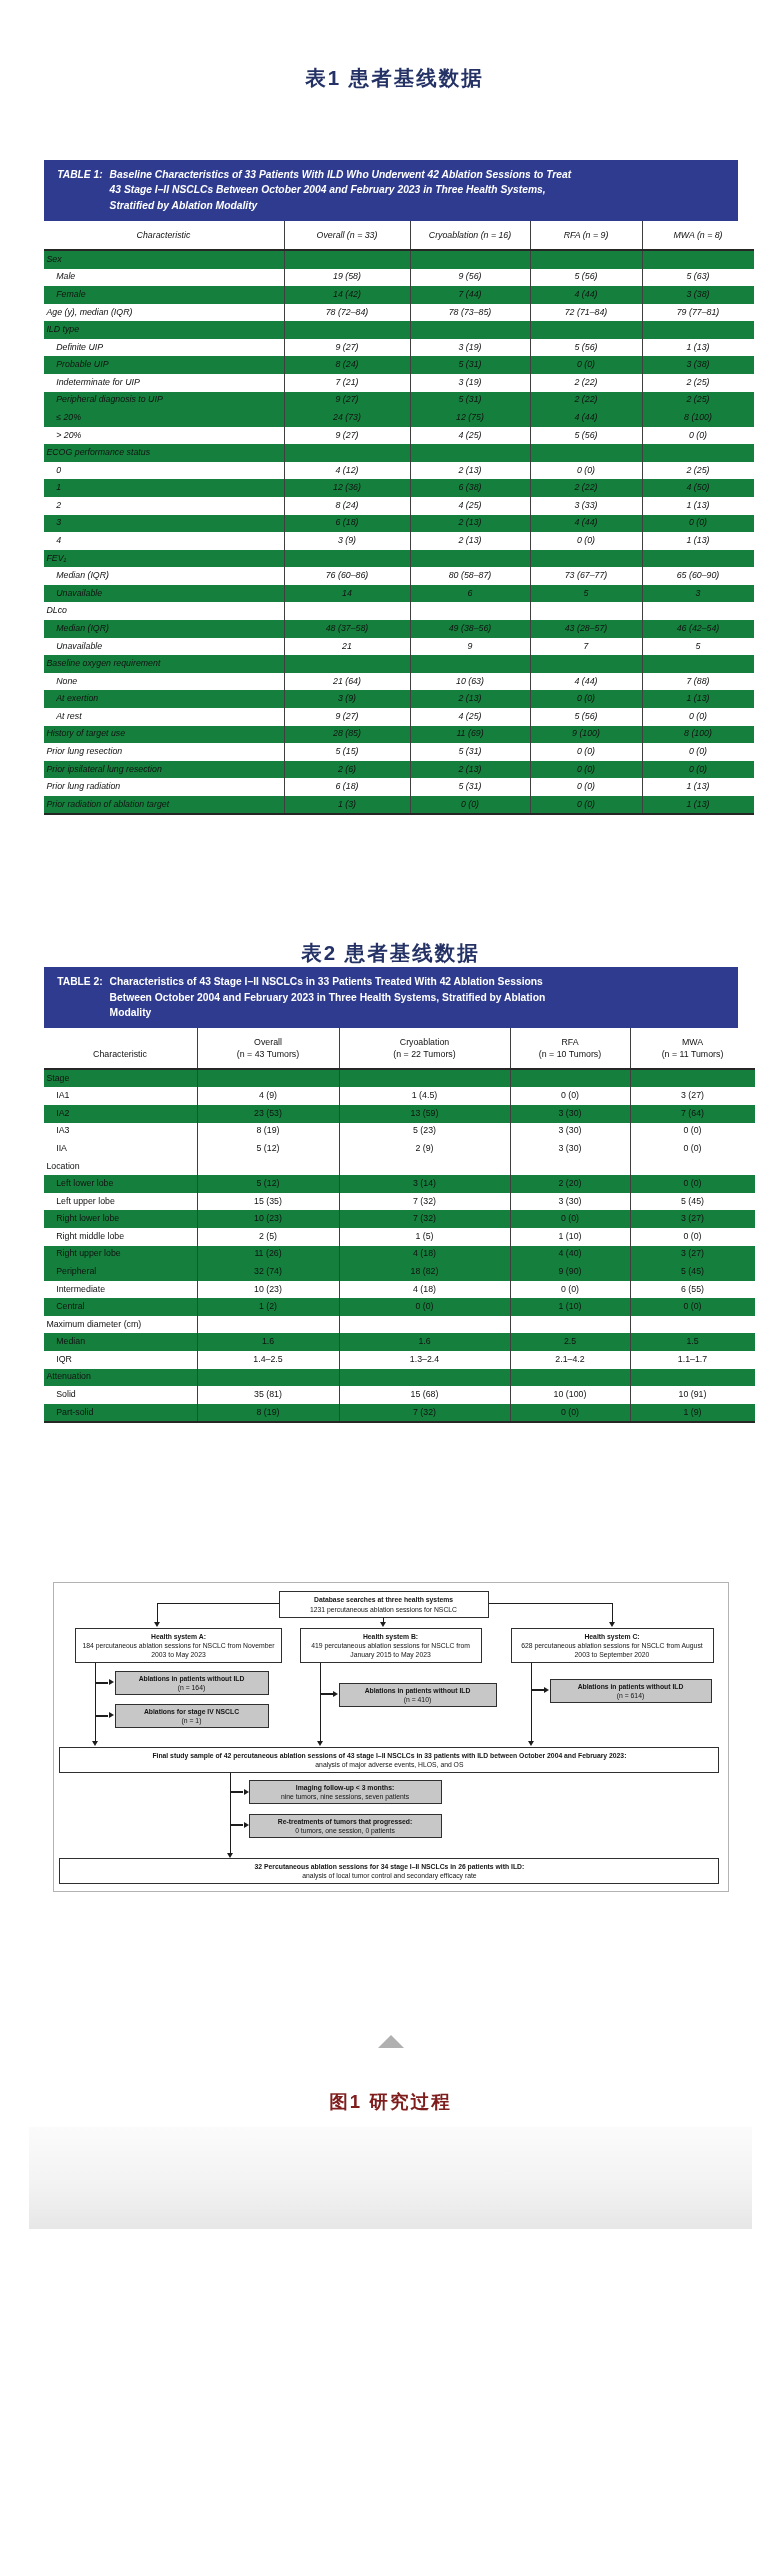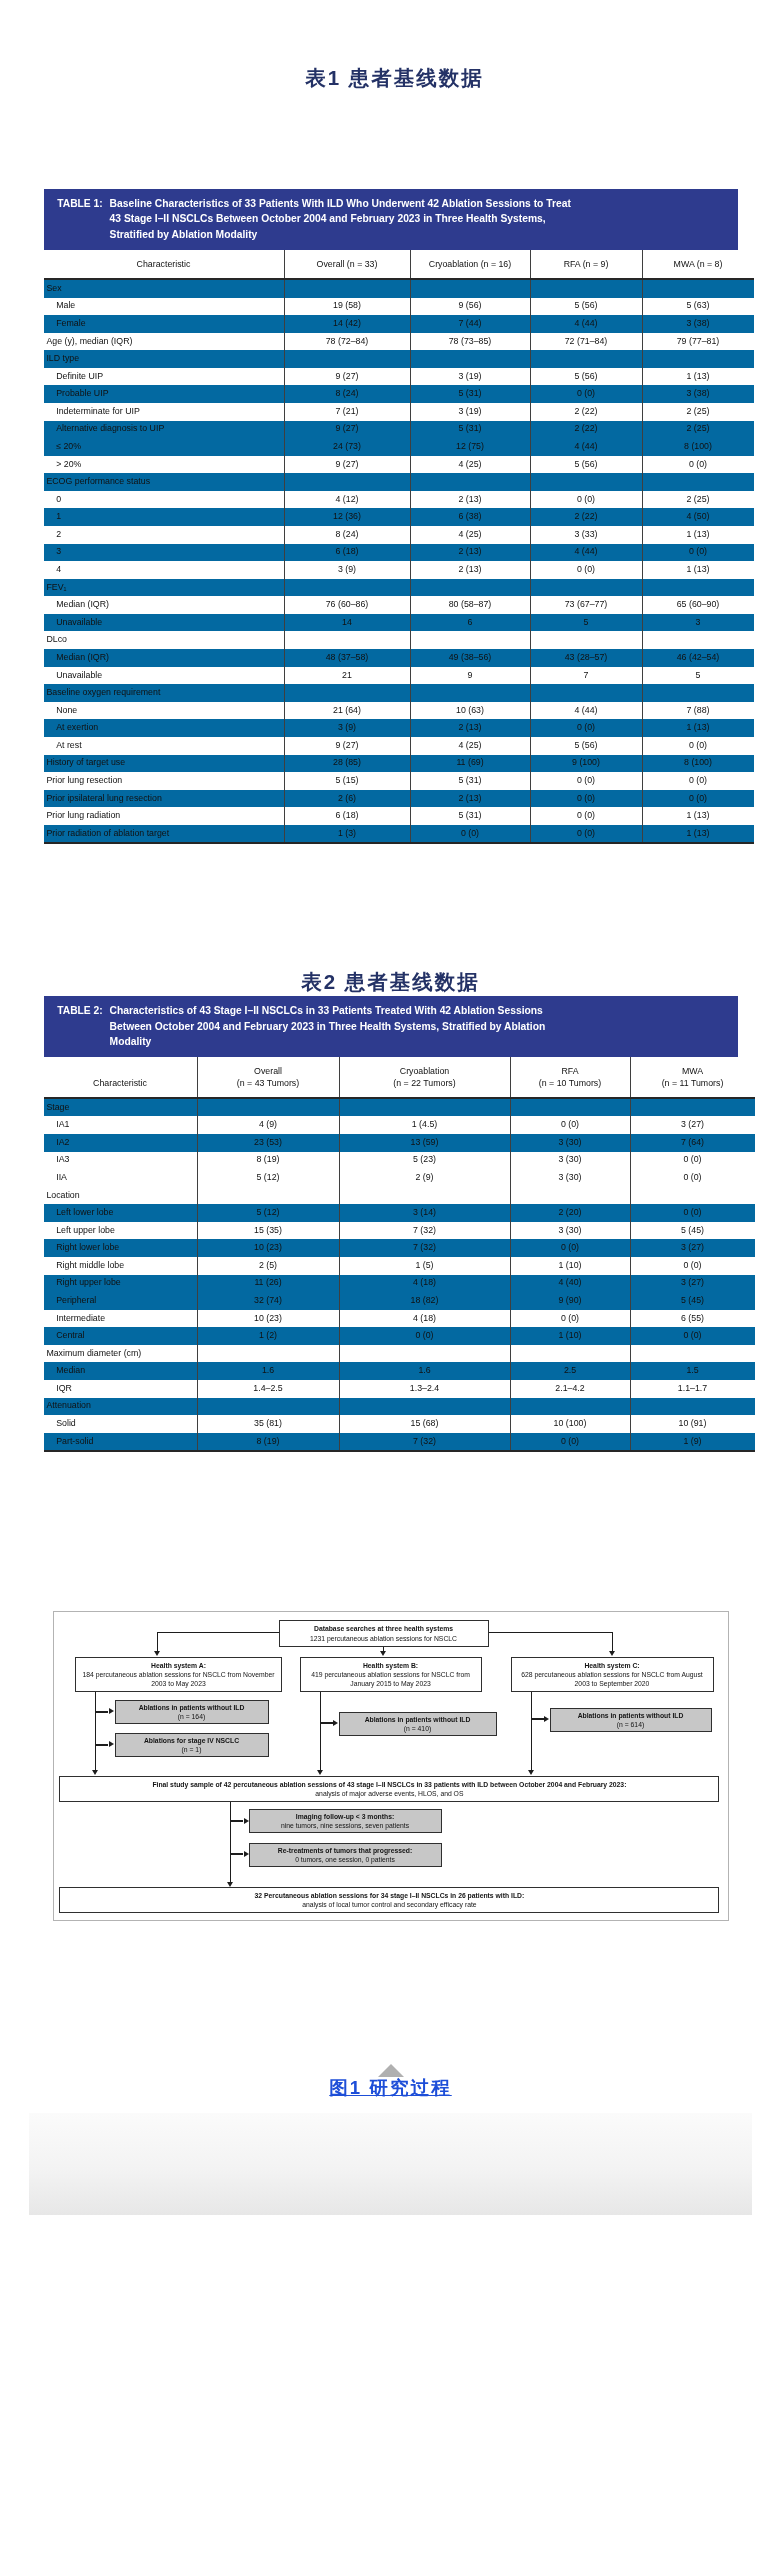--- a/index.html
+++ b/index.html
@@ -9,40 +9,40 @@
   }
   
   .zh-title{
     padding-top:0;margin:0 auto;text-align:center;font-weight:bold;
     font-size:20.5px;line-height:29px;color:#243266;letter-spacing:2px;
   }
   .zh-title-first{padding-top:63px;padding-left:8px;}
   .zh-title-second{margin-top:123px;}
   
   .tbl-wrap{width:694px;margin:0 auto;}
-  .tbl-wrap-1{margin-top:97px;}
+  .tbl-wrap-1{margin-top:68px;font-style:italic;}
   .tbl-wrap-2{}
   .tbl-titlebar{
     background:#2e3b8e;color:#ffffff;display:flex;align-items:flex-start;
     padding:6.8px 13.7px 7.8px 13.7px;font-weight:bold;font-size:10.3px;line-height:1.5;
     box-sizing:border-box;
   }
   .tbl-titlebar .bar-label{white-space:nowrap;margin-right:6.8px;}
   .tbl-titlebar .bar-text{max-width:469px;}
   table.data-table{
     width:694px;border-collapse:collapse;table-layout:fixed;
     font-size:8.8px;color:#111111;border-bottom:2px solid #262626;
   }
   table.data-table th{
     font-weight:normal;text-align:center;vertical-align:bottom;
     padding:8.8px 2px 7.8px 2px;border-bottom:2px solid #262626;line-height:1.3;
   }
   table.data-table td{padding:3.9px 2.9px;line-height:9.8px;}
   table.data-table td + td, table.data-table th + th{border-left:1px solid #3f3f3f;}
-  table.data-table tr.stripe{background:#0369a1;}
+  table.data-table tr.stripe{background:#15803d;}
   td.cell-label{text-align:left;padding-left:6.8px;}
   td.cell-label.indent{padding-left:12.7px;}
   td.cell-value{text-align:center;}
   .t1 th:nth-child(1){width:236px}.t1 th:nth-child(2){width:121px}
   .t1 th:nth-child(3){width:115px}.t1 th:nth-child(4){width:107px}.t1 th:nth-child(5){width:107px}
   .t2 th:nth-child(1){width:149px}.t2 th:nth-child(2){width:137px}
   .t2 th:nth-child(3){width:166px}.t2 th:nth-child(4){width:115px}.t2 th:nth-child(5){width:120px}
   
   .flow{
     position:relative;width:674px;height:308px;margin:159px auto 0 auto;
@@ -60,22 +60,22 @@
     border-right:3.4px solid transparent;border-top:5.4px solid #1d1d1d;}
   .fl-arrow-r{position:absolute;width:0;height:0;border-top:3.4px solid transparent;
     border-bottom:3.4px solid transparent;border-left:5.4px solid #1d1d1d;}
   
   .backtop{
     width:0;height:0;margin:143px auto 0 auto;cursor:pointer;
     border-left:13.7px solid transparent;border-right:13.7px solid transparent;
     border-bottom:13.7px solid #b0b0b0;
   }
   .fig-caption{
-    text-align:center;font-weight:bold;font-size:18.6px;
-    line-height:21.5px;color:#1d4ed8;letter-spacing:2px;text-decoration:underline;
+    margin-top:43px;text-align:center;font-weight:bold;font-size:18.6px;
+    line-height:21.5px;color:#7f1d1d;letter-spacing:2px;
   }
   .footer-band{
     margin:13.7px 29px 0 29px;height:102px;
     background:linear-gradient(180deg,#fbfbfb 0%,#f3f3f3 55%,#e7e7e7 100%);
   }
 </style>
 </head>
 <body>
 
 <div class="zh-title zh-title-first">表1  患者基线数据</div>
@@ -146,21 +146,21 @@
           <td class="cell-value">3 (38)</td>
         </tr>
         <tr>
           <td class="cell-label indent">Indeterminate for UIP</td>
           <td class="cell-value">7 (21)</td>
           <td class="cell-value">3 (19)</td>
           <td class="cell-value">2 (22)</td>
           <td class="cell-value">2 (25)</td>
         </tr>
         <tr class="stripe">
-          <td class="cell-label indent">Alternative diagnosis to UIP</td>
+          <td class="cell-label indent">Peripheral diagnosis to UIP</td>
           <td class="cell-value">9 (27)</td>
           <td class="cell-value">5 (31)</td>
           <td class="cell-value">2 (22)</td>
           <td class="cell-value">2 (25)</td>
         </tr>
         <tr class="stripe">
           <td class="cell-label indent">≤ 20%</td>
           <td class="cell-value">24 (73)</td>
           <td class="cell-value">12 (75)</td>
           <td class="cell-value">4 (44)</td>

